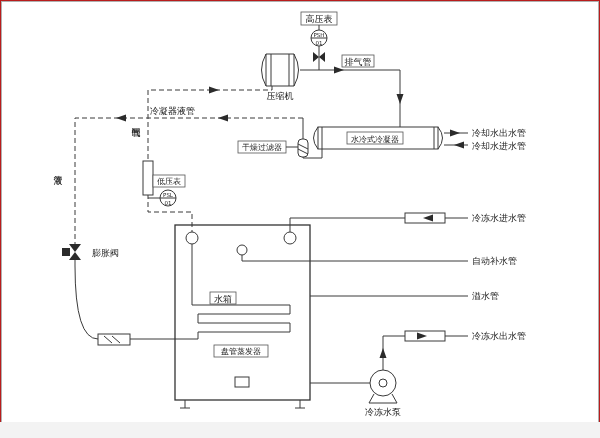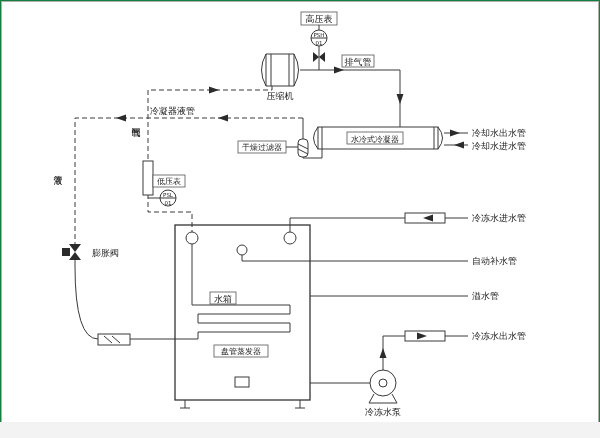--- a/index.html
+++ b/index.html
@@ -1,16 +1,16 @@
 <!DOCTYPE html>
 <html><head>
 <meta charset="utf-8">
 <style>
   html,body{margin:0;padding:0;background:#f3f3f3;}
-  .stage{width:600px;height:422px;background:#15803d;position:relative;margin:0;
+  .stage{width:600px;height:422px;background:#b91c1c;position:relative;margin:0;
          font-family:"DejaVu Sans",sans-serif;}
   svg{display:block;}
   svg text{font-family:"DejaVu Sans",sans-serif;fill:#1c1c1c;}
   .lbl{font-size:9px;}
   .lbl-s{font-size:8px;}
   .tag{font-size:5.5px;text-anchor:middle;}
   .vtext{writing-mode:vertical-rl;text-orientation:upright;font-size:9px;}
   .ln{stroke:#3a3a3a;stroke-width:1;fill:none;}
   .ln-d{stroke:#3a3a3a;stroke-width:1;fill:none;stroke-dasharray:5 3;}
   .sym{stroke:#3a3a3a;stroke-width:1;fill:none;}

